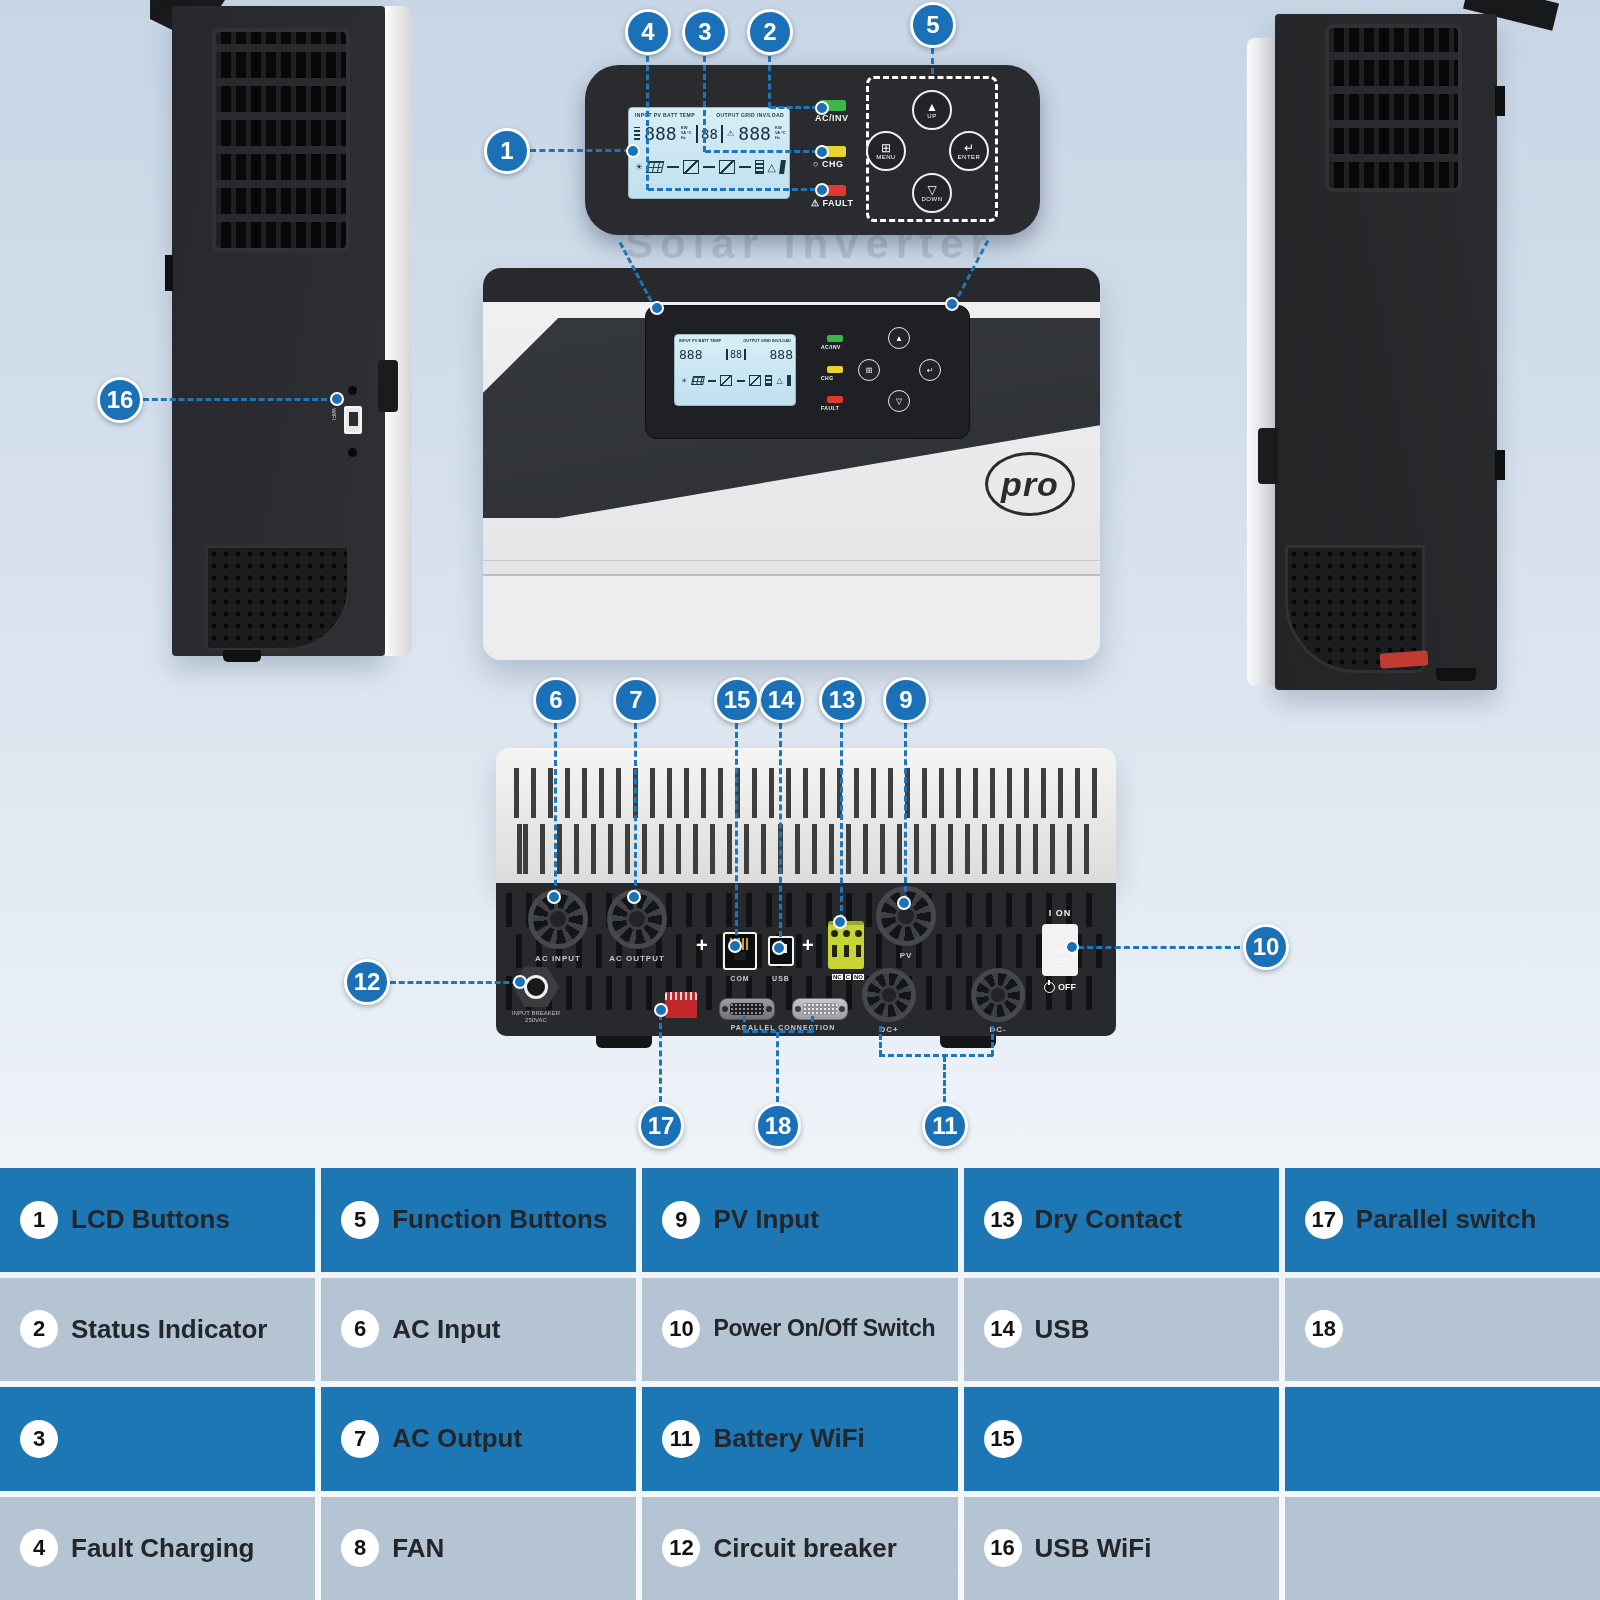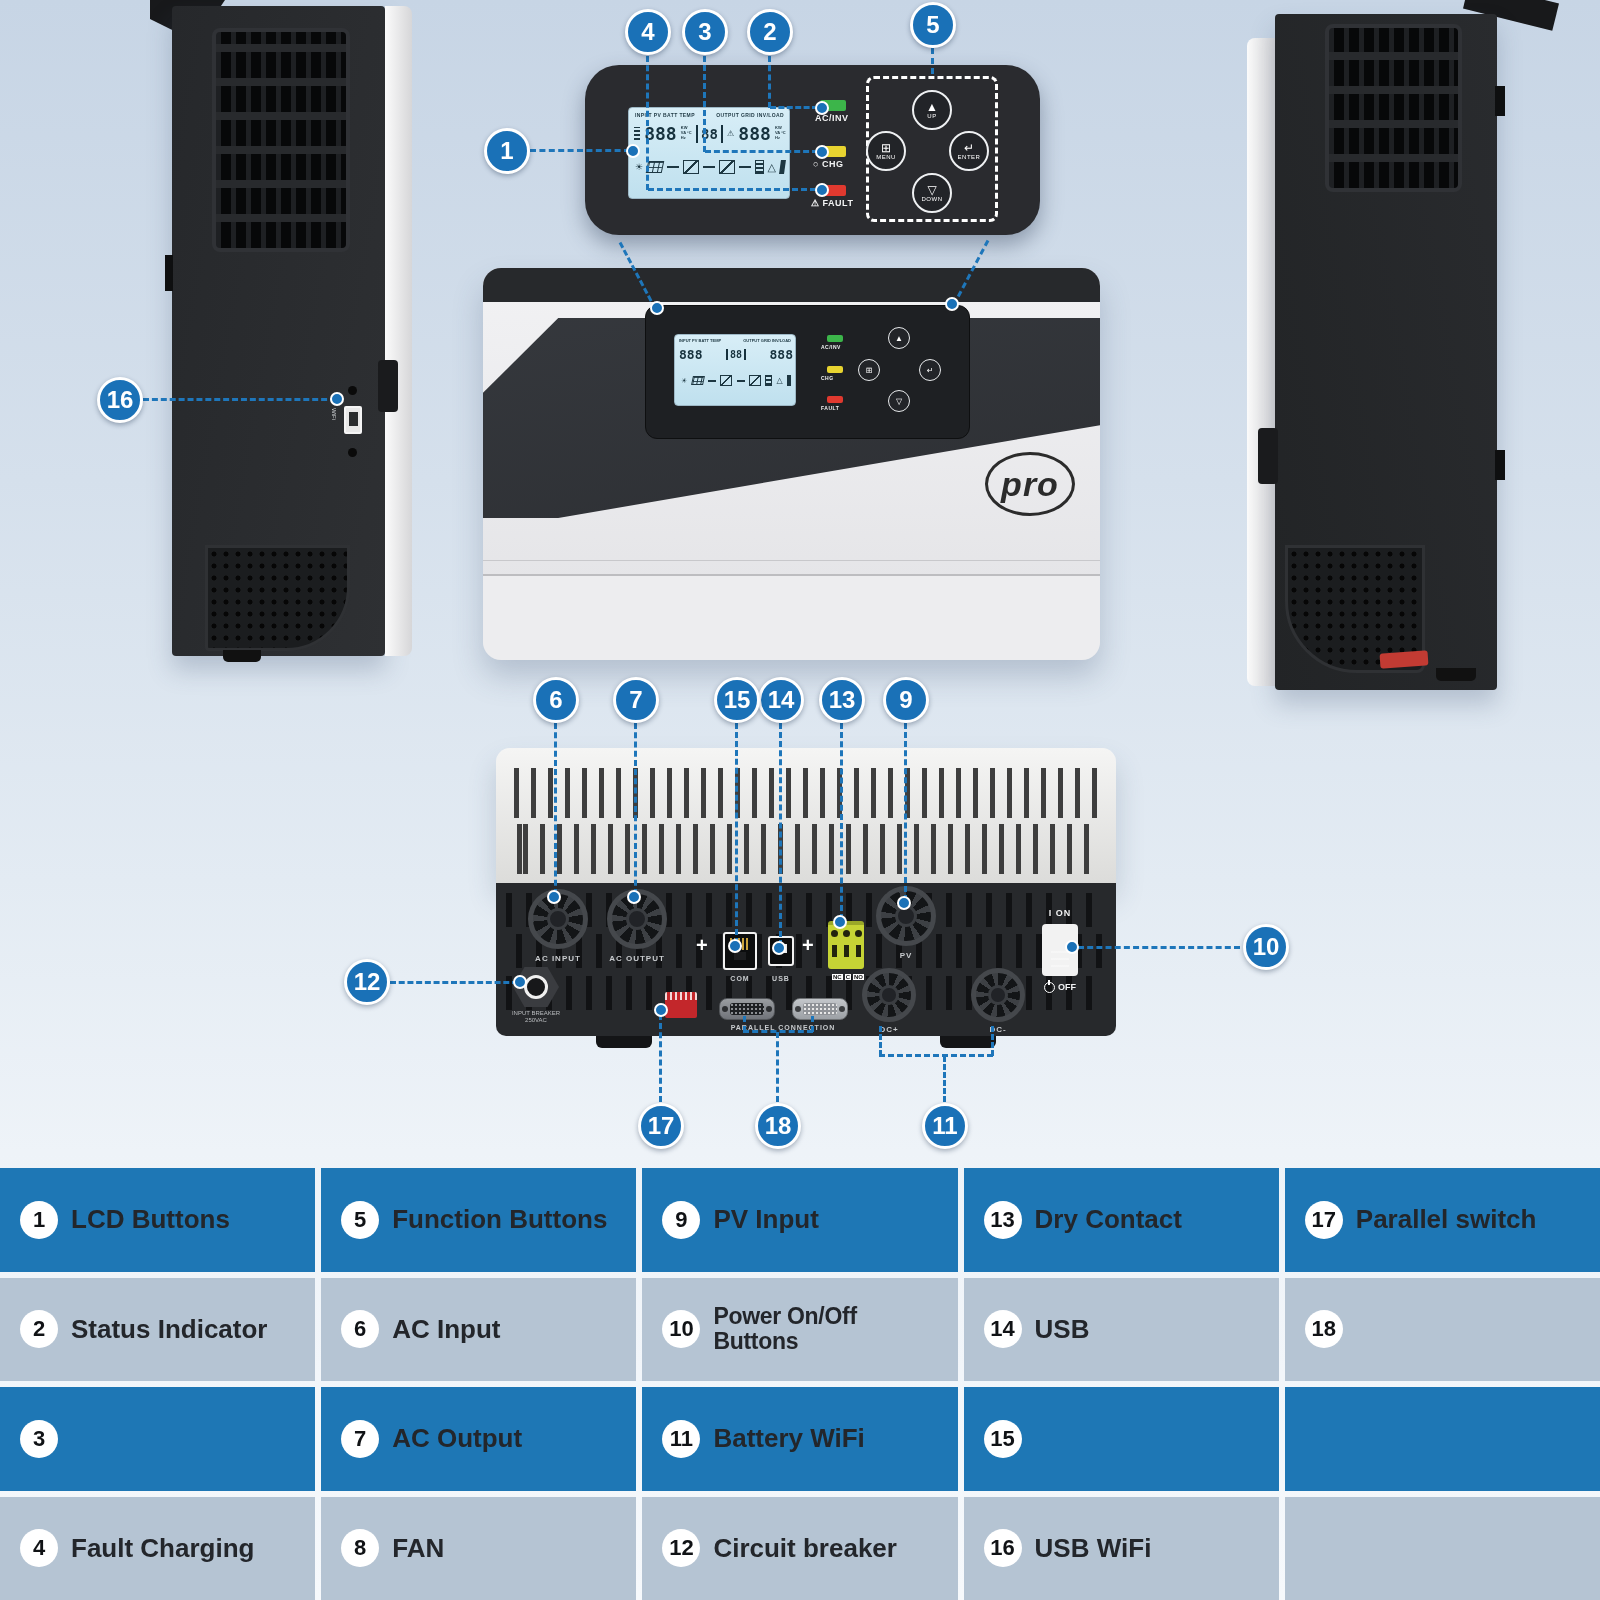--- a/index.html
+++ b/index.html
@@ -32,21 +32,21 @@
   
   .lcd{background:linear-gradient(180deg,#d8eef7,#bfe0ee);border:1px solid #9db8c6;border-radius:4px;box-sizing:border-box;}
   .led{position:absolute;height:11px;width:26px;border-radius:2px;}
   .ledlabel{position:absolute;color:#f2f3f4;font-weight:bold;font-size:9px;letter-spacing:.5px;}
   .btnc{position:absolute;width:40px;height:40px;border-radius:50%;background:#222428;border:2px solid #eef0f2;box-sizing:border-box;
         display:flex;flex-direction:column;align-items:center;justify-content:center;color:#fff;}
   .btnc .g{font-size:12px;line-height:11px;} .btnc .t{font-size:6px;letter-spacing:.5px;}
   .dashbox{position:absolute;border:3px dashed #ffffff;border-radius:8px;box-sizing:border-box;}
   .minibtn{position:absolute;width:22px;height:22px;border-radius:50%;background:#222428;border:1.5px solid #e8eaec;box-sizing:border-box;
            display:flex;align-items:center;justify-content:center;color:#fff;font-size:8px;}
-  .seg{font-family:"DejaVu Sans Mono",monospace;font-weight:bold;color:#16313d;}
+  .seg{font-family:"DejaVu Sans Mono",monospace;font-weight:normal;color:#16313d;}
   .lcdicon{display:inline-block;box-sizing:border-box;}
   .flowdash{width:12px;border-top:2px dashed #1d3742;height:0;}
   .convbox{width:14px;height:12px;border:1.5px solid #1d3742;background:linear-gradient(135deg,transparent 44%,#1d3742 44% 56%,transparent 56%);}
   .pwr{display:inline-block;width:9px;height:9px;border:1.5px solid #fff;border-radius:50%;position:relative;vertical-align:middle;margin-right:3px;}
   .pwr:after{content:"";position:absolute;left:3px;top:-3px;width:1.5px;height:5px;background:#fff;}
   
   .ptable{position:absolute;left:0;top:1168px;width:1600px;height:432px;display:grid;
           grid-template-columns:repeat(5,1fr);grid-template-rows:repeat(4,1fr);gap:6px;z-index:20;}
   .cell{display:flex;align-items:center;gap:13px;padding:0 14px 0 20px;box-sizing:border-box;}
   .row-blue{background:#1e77b5;} .row-gray{background:#b5c4d3;}
@@ -56,20 +56,21 @@
   .numcirc{min-width:38px;width:38px;height:38px;border-radius:50%;background:#fff;color:#101215;font-size:22px;font-weight:bold;
            display:flex;align-items:center;justify-content:center;}
   .watermark{position:absolute;left:625px;top:220px;width:540px;font-size:42px;font-weight:bold;letter-spacing:7px;
              color:#8fa0b4;opacity:.42;z-index:1;}
 </style>
 </head>
 <body>
 
 <div class="scene">
 
+  <div class="watermark">Solar Inverter</div>
 
   <div class="abs" style="left:95px;top:0;width:340px;height:662px;z-index:2;">
     <div class="abs" style="left:55px;top:0;width:75px;height:42px;background:#18191b;clip-path:polygon(0 0,100% 0,62% 100%,0 45%);"></div>
     <div class="abs" style="left:77px;top:6px;width:213px;height:650px;background:linear-gradient(100deg,#26282b,#2e3033);border-radius:4px;box-shadow:0 14px 24px rgba(60,80,110,.25);"></div>
     <div class="abs" style="left:290px;top:6px;width:27px;height:650px;background:linear-gradient(90deg,#fbfbfb,#d6d6d8);border-radius:0 8px 8px 0;"></div>
     <div class="abs grille" style="left:117px;top:28px;width:138px;height:224px;"></div>
     <div class="abs" style="left:70px;top:255px;width:8px;height:36px;background:#0e0f10;"></div>
     <div class="abs" style="left:283px;top:360px;width:20px;height:52px;background:#1a1b1d;border-radius:4px;"></div>
     <div class="abs" style="left:253px;top:386px;width:9px;height:9px;border-radius:50%;background:#0a0a0a;"></div>
     <div class="abs" style="left:253px;top:448px;width:9px;height:9px;border-radius:50%;background:#0a0a0a;"></div>
@@ -368,21 +369,21 @@
     <div class="cell row-gray">
         <span class="numcirc">2</span>
         <span class="lbl">Status Indicator</span>
       </div>
     <div class="cell row-gray">
         <span class="numcirc">6</span>
         <span class="lbl">AC Input</span>
       </div>
     <div class="cell row-gray">
         <span class="numcirc">10</span>
-        <span class="lbl tight">Power On/Off Buttons</span>
+        <span class="lbl tight">Power On/Off Switch</span>
       </div>
     <div class="cell row-gray">
         <span class="numcirc">14</span>
         <span class="lbl">USB</span>
       </div>
     <div class="cell row-gray center">
         <span class="numcirc">18</span>
       </div>
 
     <div class="cell row-blue">

